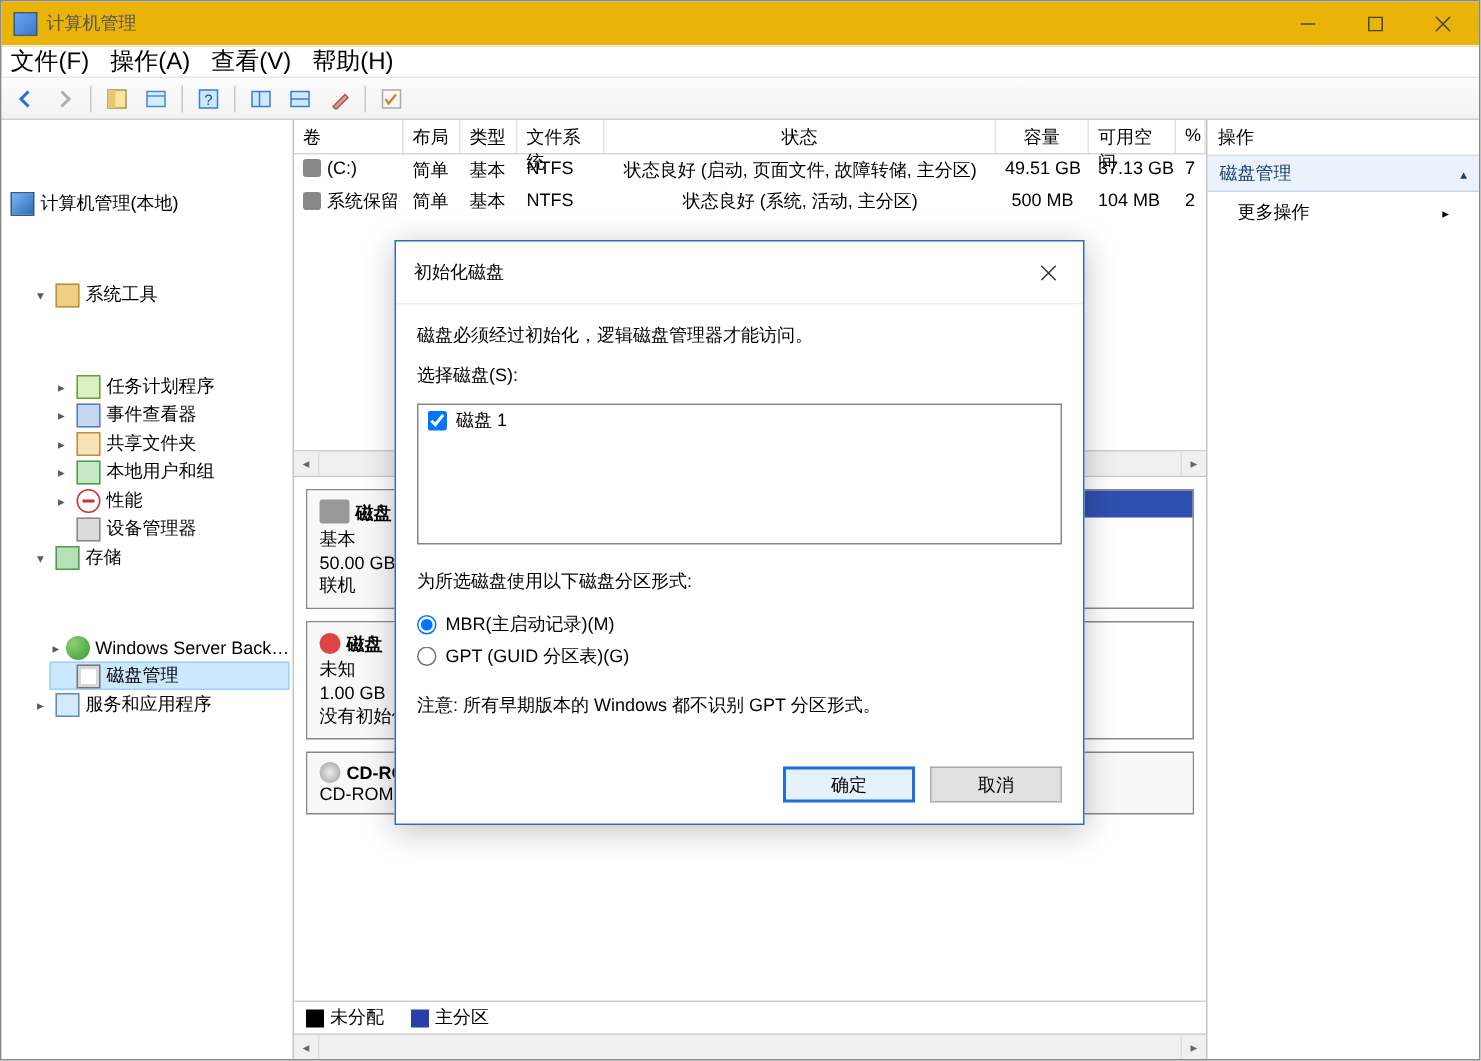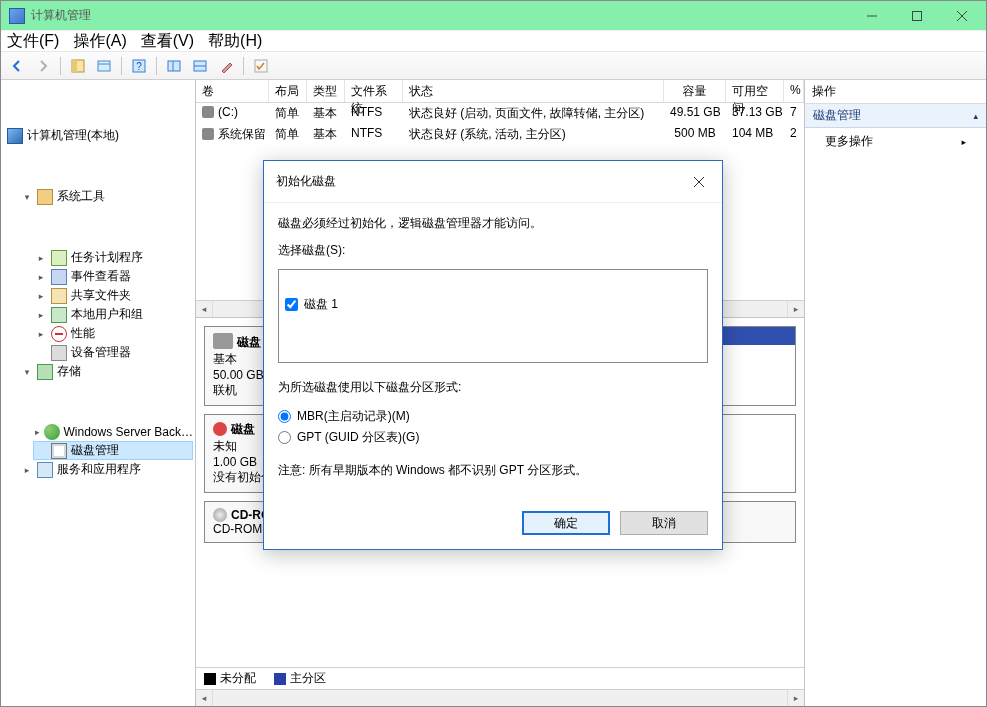--- a/index.html
+++ b/index.html
@@ -9,21 +9,21 @@
       background: #fff;
       width: 987px;
       height: 707px;
       position: relative;
       border: 1px solid #888;
       overflow: hidden;
     }
     
     .titlebar {
       height: 30px;
-      background: #86efac;
+      background: #eab308;
       display: flex;
       align-items: center;
       padding: 0 2px 0 8px;
       border-bottom: 1px solid #eee;
     }
     .titlebar .app-icon { width: 16px; height: 16px; margin-right: 6px; background: linear-gradient(135deg,#6aa3f4,#3f77c9); border:1px solid #2b5a99;}
     .titlebar .title { flex: 1; color: #555; }
     .titlebar .winbtns { display: flex; }
     .titlebar .winbtn {
       width: 45px; height: 28px; display: flex; align-items: center; justify-content: center;
@@ -89,21 +89,21 @@
     }
     .listhdr {
       height:23px; background:#fff; border-bottom:1px solid #d8d8d8;
       display:flex; font-size:12px;
     }
     .listhdr .col { border-right:1px solid #e4e4e4; padding:3px 6px; }
     .listbody { flex:0 0 auto; }
     .listrow { display:flex; padding:1px 0; }
     .listrow .col { padding:1px 6px; white-space:nowrap; overflow:hidden; }
     .c-vol{width:73px;} .c-lay{width:38px;} .c-typ{width:38px;} .c-fs{width:58px;}
-    .c-stat{flex:1; min-width:0;} .c-cap{width:62px; text-align:center;} .c-free{width:58px;} .c-pct{width:20px;}
+    .c-stat{flex:1; min-width:0;text-align:center;} .c-cap{width:62px; text-align:center;} .c-free{width:58px;} .c-pct{width:20px;}
     .vol-icon{width:12px;height:12px;display:inline-block;background:#888;margin-right:4px;border-radius:2px;vertical-align:-2px;}
     .hscroll{height:17px;background:#f0f0f0;border-top:1px solid #d0d0d0;position:relative;margin-top:auto;}
     .hscroll .lbtn,.hscroll .rbtn{position:absolute;top:0;width:17px;height:16px;background:#f0f0f0;display:flex;align-items:center;justify-content:center;color:#666;font-size:9px;}
     .hscroll .lbtn{left:0;border-right:1px solid #ddd;}
     .hscroll .rbtn{right:0;border-left:1px solid #ddd;}
     
     .diskarea{flex:1;overflow:auto;border-top:1px solid #c5c5c5;padding:0;}
     .diskrow{display:flex;border:1px solid #888;margin:8px;min-height:70px;}
     .dhead{width:120px;border-right:1px solid #888;padding:6px 8px;background:#f8f8f8;}
     .dhead .dicn{width:20px;height:16px;background:#999;display:inline-block;margin-right:4px;vertical-align:-3px;border-radius:2px;}
@@ -132,21 +132,21 @@
       display:flex; flex-direction:column;
       z-index:100;
     }
     .mtitle{height:46px;display:flex;align-items:center;padding:0 8px 0 12px;font-size:12px;border-bottom:1px solid #eee;}
     .mtitle span{flex:1;}
     .mclose{width:30px;height:24px;display:flex;align-items:center;justify-content:center;}
     .mclose svg{width:10px;height:10px;}
     .mbody{padding:12px 14px;flex:1;font-size:12px;}
     .mbody p{margin-bottom:10px;}
     .disklist{border:1px solid #888;height:94px;overflow:auto;background:#fff;margin-bottom:16px;}
-    .disklist label{display:flex;align-items:center;gap:6px;padding:2px 6px;margin-top:24px;}
+    .disklist label{display:flex;align-items:center;gap:6px;padding:2px 6px;}
     .radiorow{display:flex;align-items:center;gap:6px;padding:2px 0;}
     .mnote{margin-top:14px;}
     .mbtns{display:flex;gap:10px;justify-content:flex-end;padding:10px 14px 14px;}
     .mbtn{width:88px;height:24px;border:1px solid #adadad;background:#e1e1e1;font-size:12px;display:flex;align-items:center;justify-content:center;cursor:default;}
     .mbtn.primary{border:2px solid #1e6fd6;background:#e5f1fb;}
     input[type=checkbox],input[type=radio]{margin:0;}
     .mid-top{height:237px;display:flex;flex-direction:column;}
     .mid-top .listspace{flex:1;}
   </style>
 </head>

